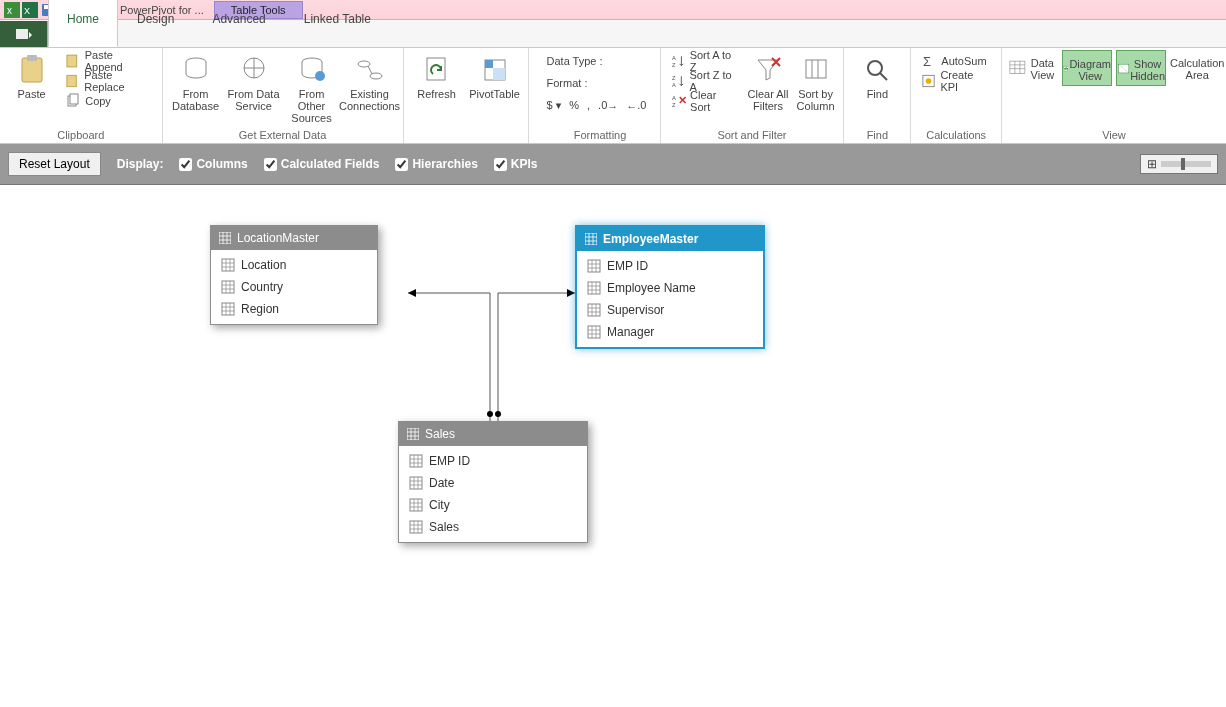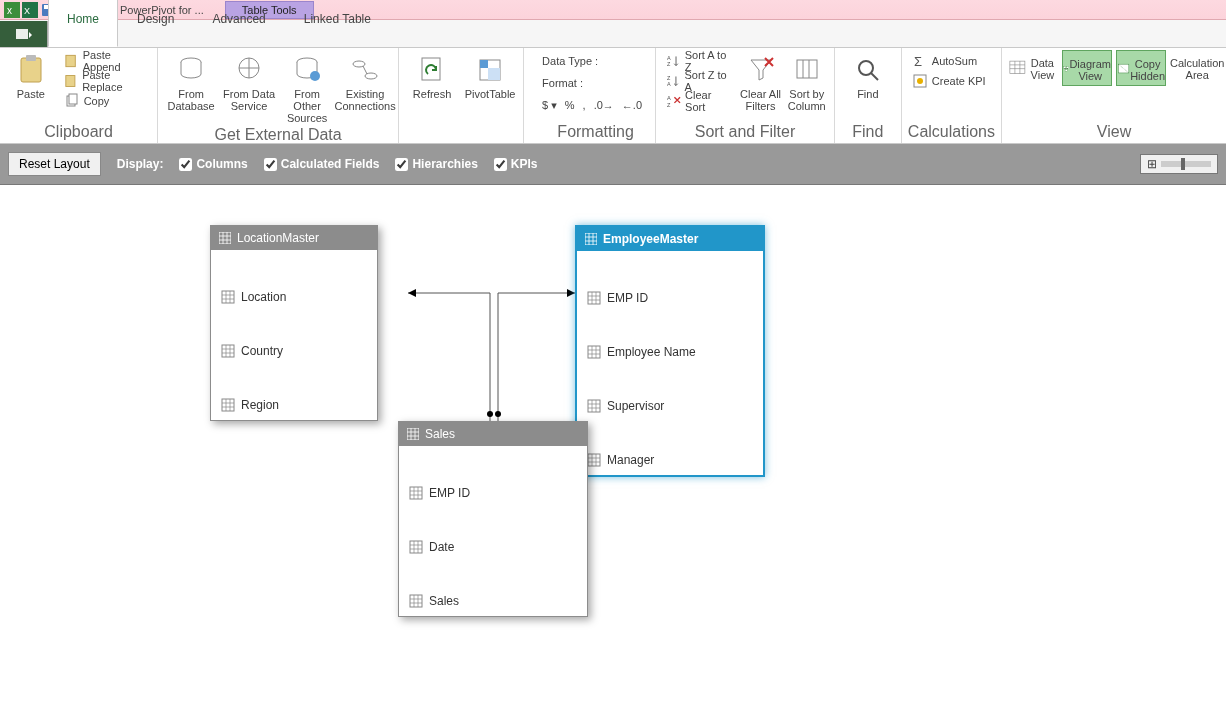--- a/index.html
+++ b/index.html
@@ -3,34 +3,34 @@
 <meta charset="utf-8">
 <style>
 * { box-sizing: border-box; margin: 0; padding: 0; font-family: "Segoe UI", Tahoma, sans-serif; }
 body { background: #fff; font-size: 12px; color: #333; overflow: hidden; width: 1226px; height: 707px; }
 
 
 .titlebar { height: 20px; background: linear-gradient(#fdd9e0,#fcd3db); display:flex; align-items:center; padding:0 4px; font-size:11px; color:#444; border-bottom:1px solid #e0a8b0; }
 .titlebar .qat { display:flex; align-items:center; gap:2px; }
 .titlebar .qat-icon { width:16px; height:16px; display:flex; align-items:center; justify-content:center; }
 .titlebar .app-title { margin-left:10px; }
-.titlebar .context-tab { background:#b9a3e3; padding:2px 16px; border:1px solid #9b85cc; margin-left:21px; color:#222; }
+.titlebar .context-tab { background:#b9a3e3; padding:2px 16px; border:1px solid #9b85cc; margin-left:10px; color:#222; }
 .titlebar .doc-title { flex:1; text-align:center; color:#999; }
 
 
 .tabstrip { height:28px; background:#f6f6f6; border-bottom:1px solid #c9c9c9; display:flex; align-items:flex-end; }
 .file-tab { width:48px; height:26px; background:#355e3b; color:#fff; display:flex; align-items:center; justify-content:center; border-right:1px solid #aaa; }
 .tab { padding:20px 18px; font-size:12px; color:#444; border:1px solid transparent; cursor:default; }
 .tab.active { background:#fff; border:1px solid #c9c9c9; border-bottom:1px solid #fff; color:#2a6b3f; }
 
 
 .ribbon { height:96px; background:#fff; border-bottom:1px solid #c9c9c9; display:flex; }
 .group { border-right:1px solid #d9d9d9; padding:2px 6px 0 6px; display:flex; flex-direction:column; justify-content:space-between; }
 .group-body { display:flex; align-items:flex-start; gap:4px; flex:1; }
-.group-label { text-align:center; font-size:16px; color:#666; padding:2px 0; }
+.group-label { text-align:center; font-size:11px; color:#666; padding:2px 0; }
 .big-btn { display:flex; flex-direction:column; align-items:center; justify-content:flex-start; width:54px; text-align:center; font-size:11px; color:#444; padding-top:4px; }
 .big-btn .icon { width:32px; height:32px; margin-bottom:2px; }
 .small-list { display:flex; flex-direction:column; gap:2px; justify-content:flex-start; padding-top:2px;}
 .small-item { display:flex; align-items:center; gap:4px; font-size:11px; color:#444; height:18px; padding:0 4px; }
 .small-item .icon { width:16px; height:16px; }
 .fmt-row { display:flex; gap:10px; align-items:center; font-size:11px; color:#444; height:18px; }
 .view-btn { display:flex; flex-direction:row; align-items:center; width:50px; text-align:center; font-size:11px; color:#444; padding-top:4px; }
 .view-btn.active { background:#a8d9a8; border:1px solid #5fa55f; }
 .view-btn .icon { width:30px; height:28px; margin-bottom:2px; }
 
@@ -41,21 +41,21 @@
 .toolbar input[type=checkbox]{ accent-color:#fff; }
 .zoom-ctrl { margin-left:auto; display:flex; align-items:center; gap:4px; background:#f0f0f0; color:#444; padding:2px 6px; border:1px solid #777; }
 
 
 .canvas { position:relative; background:#fff; width:100%; height:533px; }
 .node { position:absolute; background:#fff; border:1px solid #8c8c8c; box-shadow:3px 3px 8px rgba(0,0,0,0.35); }
 .node.selected { border:2px solid #2196c9; box-shadow:0 0 8px rgba(33,150,201,0.6); }
 .node-header { background:#8c8c8c; color:#fff; padding:5px 8px; font-size:12px; display:flex; align-items:center; gap:6px; }
 .node-header svg { width:12px; height:12px; }
 .node-body { padding:4px 0; }
-.field-row { display:flex; align-items:center; gap:6px; padding:4px 10px; font-size:12px; color:#333;margin-top:32px; }
+.field-row { display:flex; align-items:center; gap:6px; padding:4px 10px; font-size:12px; color:#333; }
 .field-row svg { width:14px; height:14px; color:#888; }
 
 .rel-line { position:absolute; stroke:#555; stroke-width:1; fill:none; }
 .rel-dot { fill:#000; }
 .rel-arrow { fill:#000; }
 
 
 svg { display:block; }
 </style>
 </head>
@@ -326,21 +326,21 @@
             <rect x="10" y="16" width="10" height="8" fill="#fff" stroke="#2e7d32"></rect>
             <path d="M8 11 v3 h7 M22 11 v3 h-7 M15 14 v2" stroke="#2e7d32"></path>
           </svg>
           <span>Diagram View</span>
         </div>
       <div class="view-btn active">
           <svg class="icon" viewBox="0 0 30 28">
             <rect x="3" y="3" width="24" height="20" fill="#fff" stroke="#2e7d32"></rect>
             <path d="M3 3 l24 20" stroke="#2e7d32" stroke-dasharray="2 2"></path>
           </svg>
-          <span>Copy Hidden</span>
+          <span>Show Hidden</span>
         </div>
       <div class="view-btn">
           <svg class="icon" viewBox="0 0 30 28">
             <rect x="3" y="3" width="24" height="20" fill="#fff" stroke="#888"></rect>
             <rect x="3" y="16" width="24" height="7" fill="#d9e8f5" stroke="#888"></rect>
           </svg>
           <span>Calculation Area</span>
         </div>
     </div>
     <div class="group-label">View</div>
@@ -482,18 +482,25 @@
             <rect x="1" y="1" width="12" height="12" fill="none" stroke="currentColor"></rect>
             <path d="M1 5 h12 M1 9 h12 M5 1 v12 M9 1 v12" stroke="currentColor" stroke-width="0.7"></path>
           </svg>
           <span>Date</span>
         </div>
       <div class="field-row">
           <svg viewBox="0 0 14 14">
             <rect x="1" y="1" width="12" height="12" fill="none" stroke="currentColor"></rect>
             <path d="M1 5 h12 M1 9 h12 M5 1 v12 M9 1 v12" stroke="currentColor" stroke-width="0.7"></path>
           </svg>
+          <span>City</span>
+        </div>
+      <div class="field-row">
+          <svg viewBox="0 0 14 14">
+            <rect x="1" y="1" width="12" height="12" fill="none" stroke="currentColor"></rect>
+            <path d="M1 5 h12 M1 9 h12 M5 1 v12 M9 1 v12" stroke="currentColor" stroke-width="0.7"></path>
+          </svg>
           <span>Sales</span>
         </div>
     </div>
   </div>
 
 </div>
 
 </body></html>

